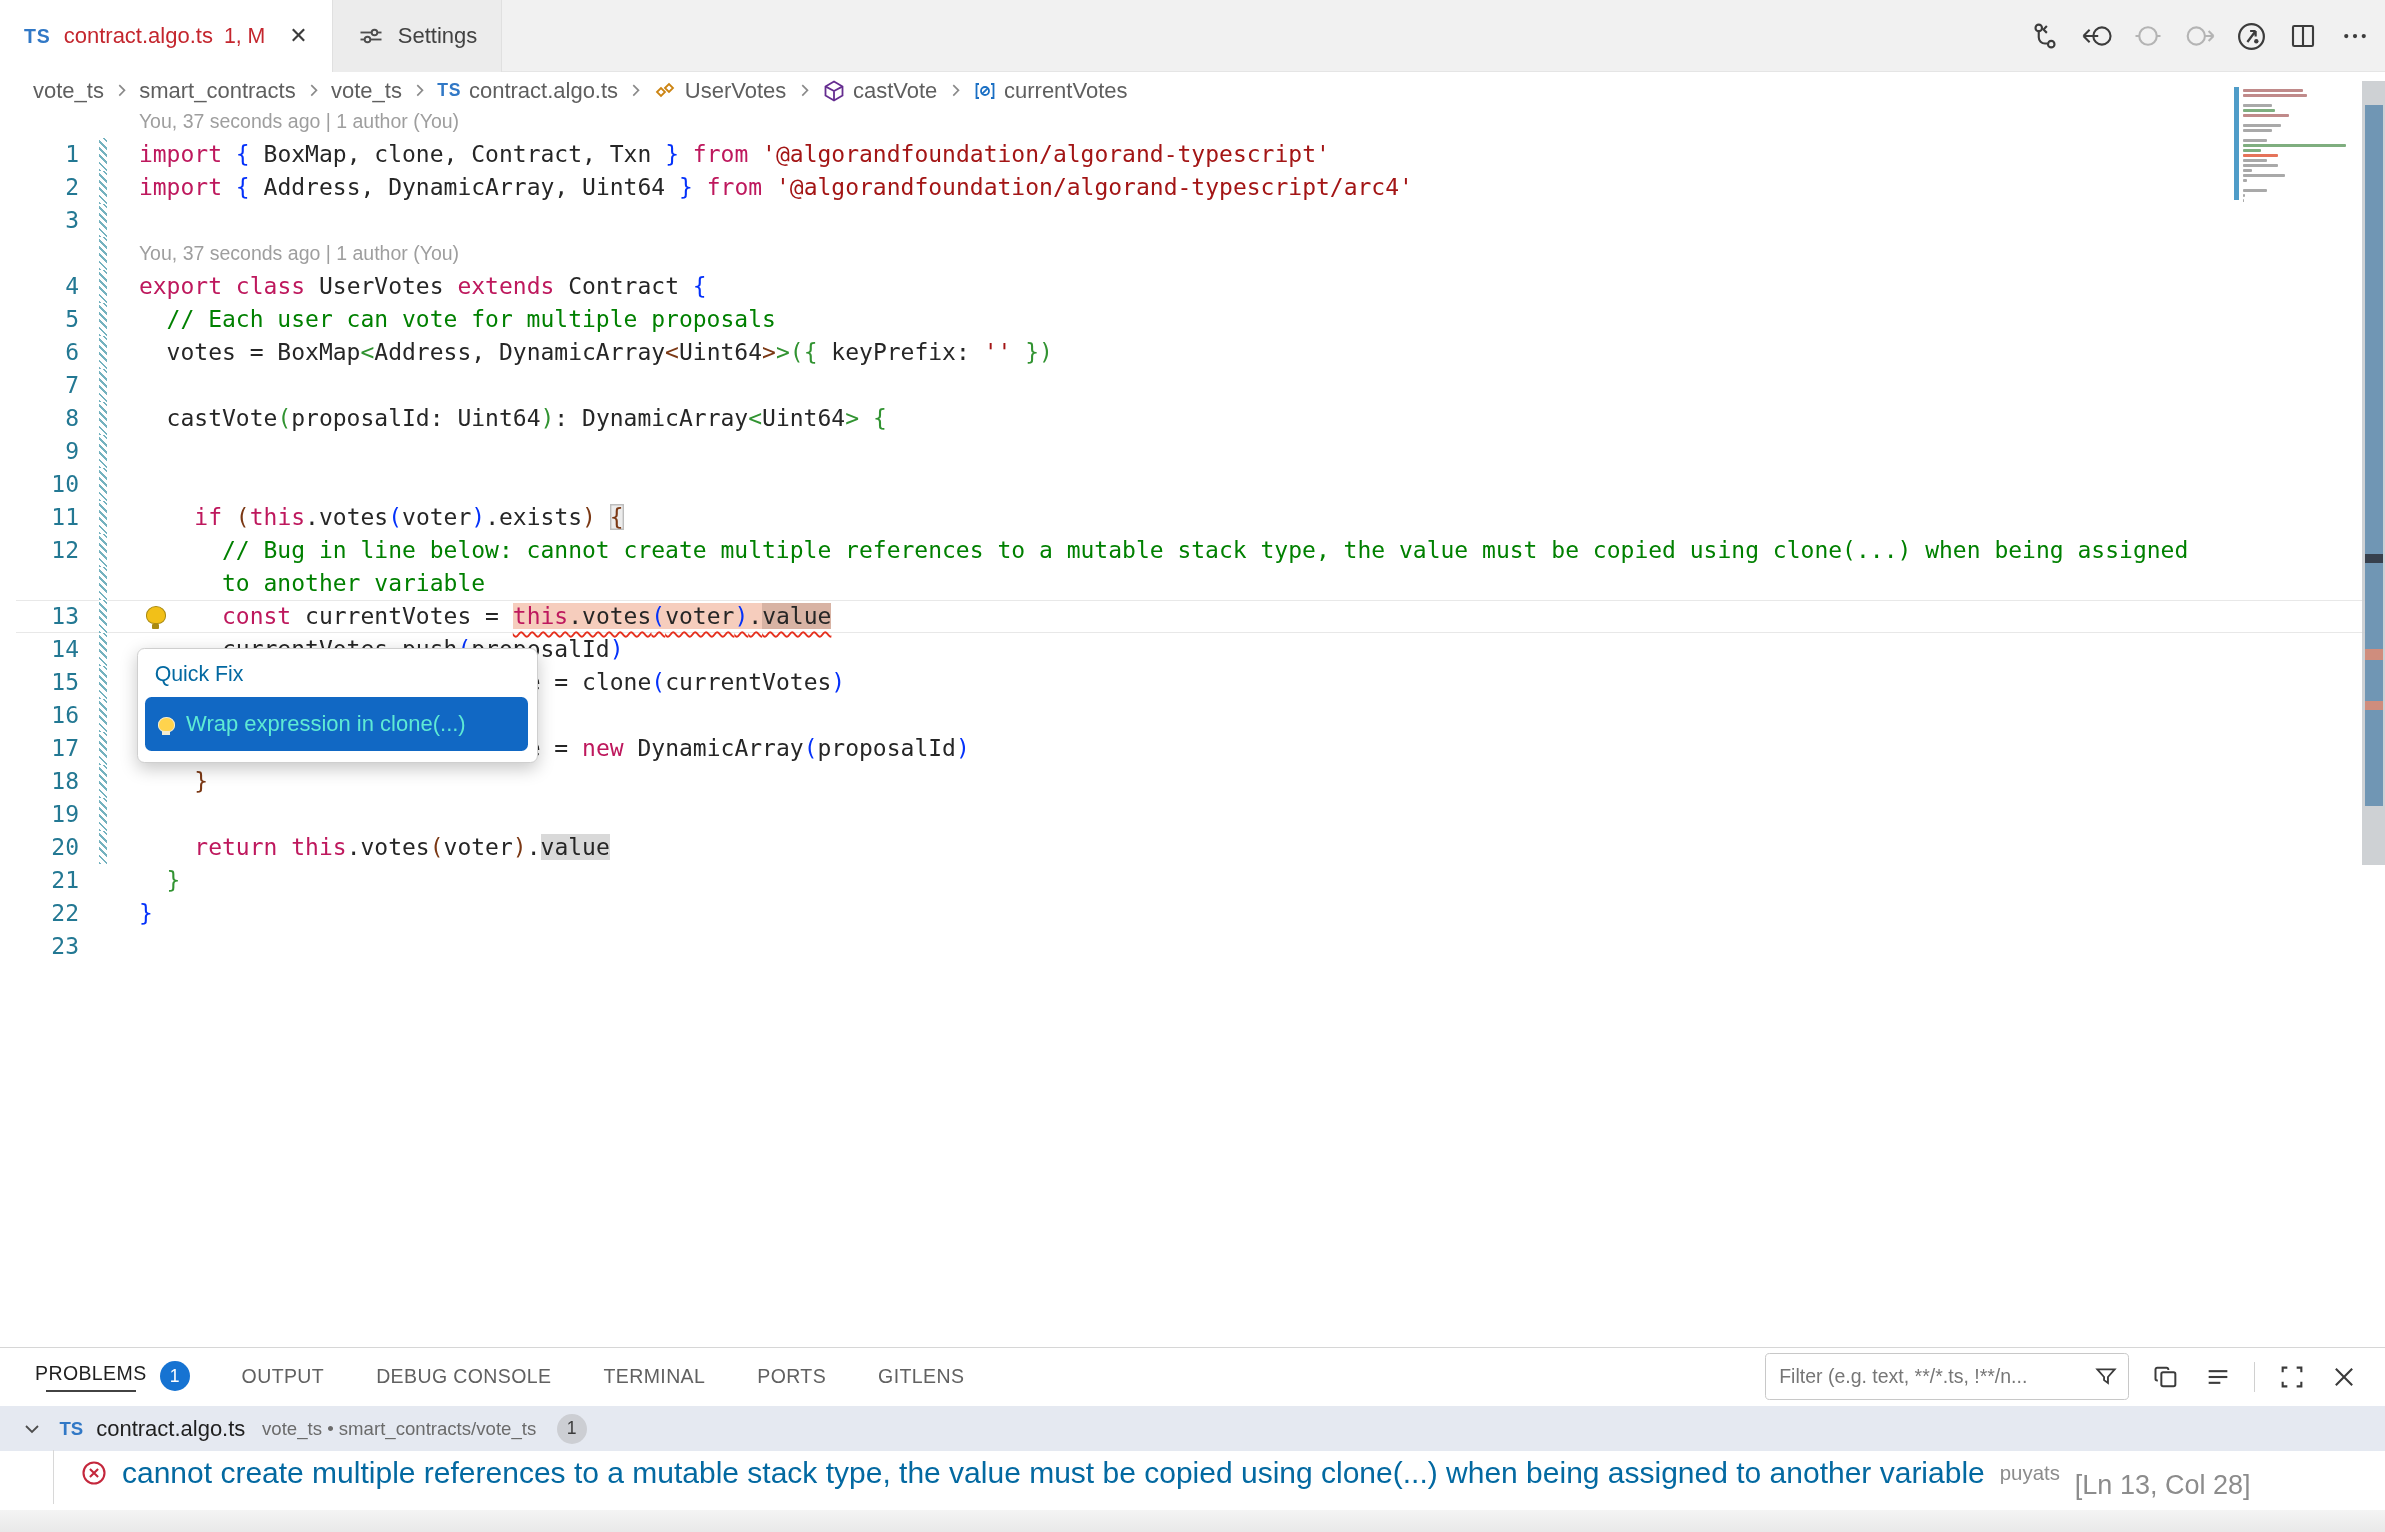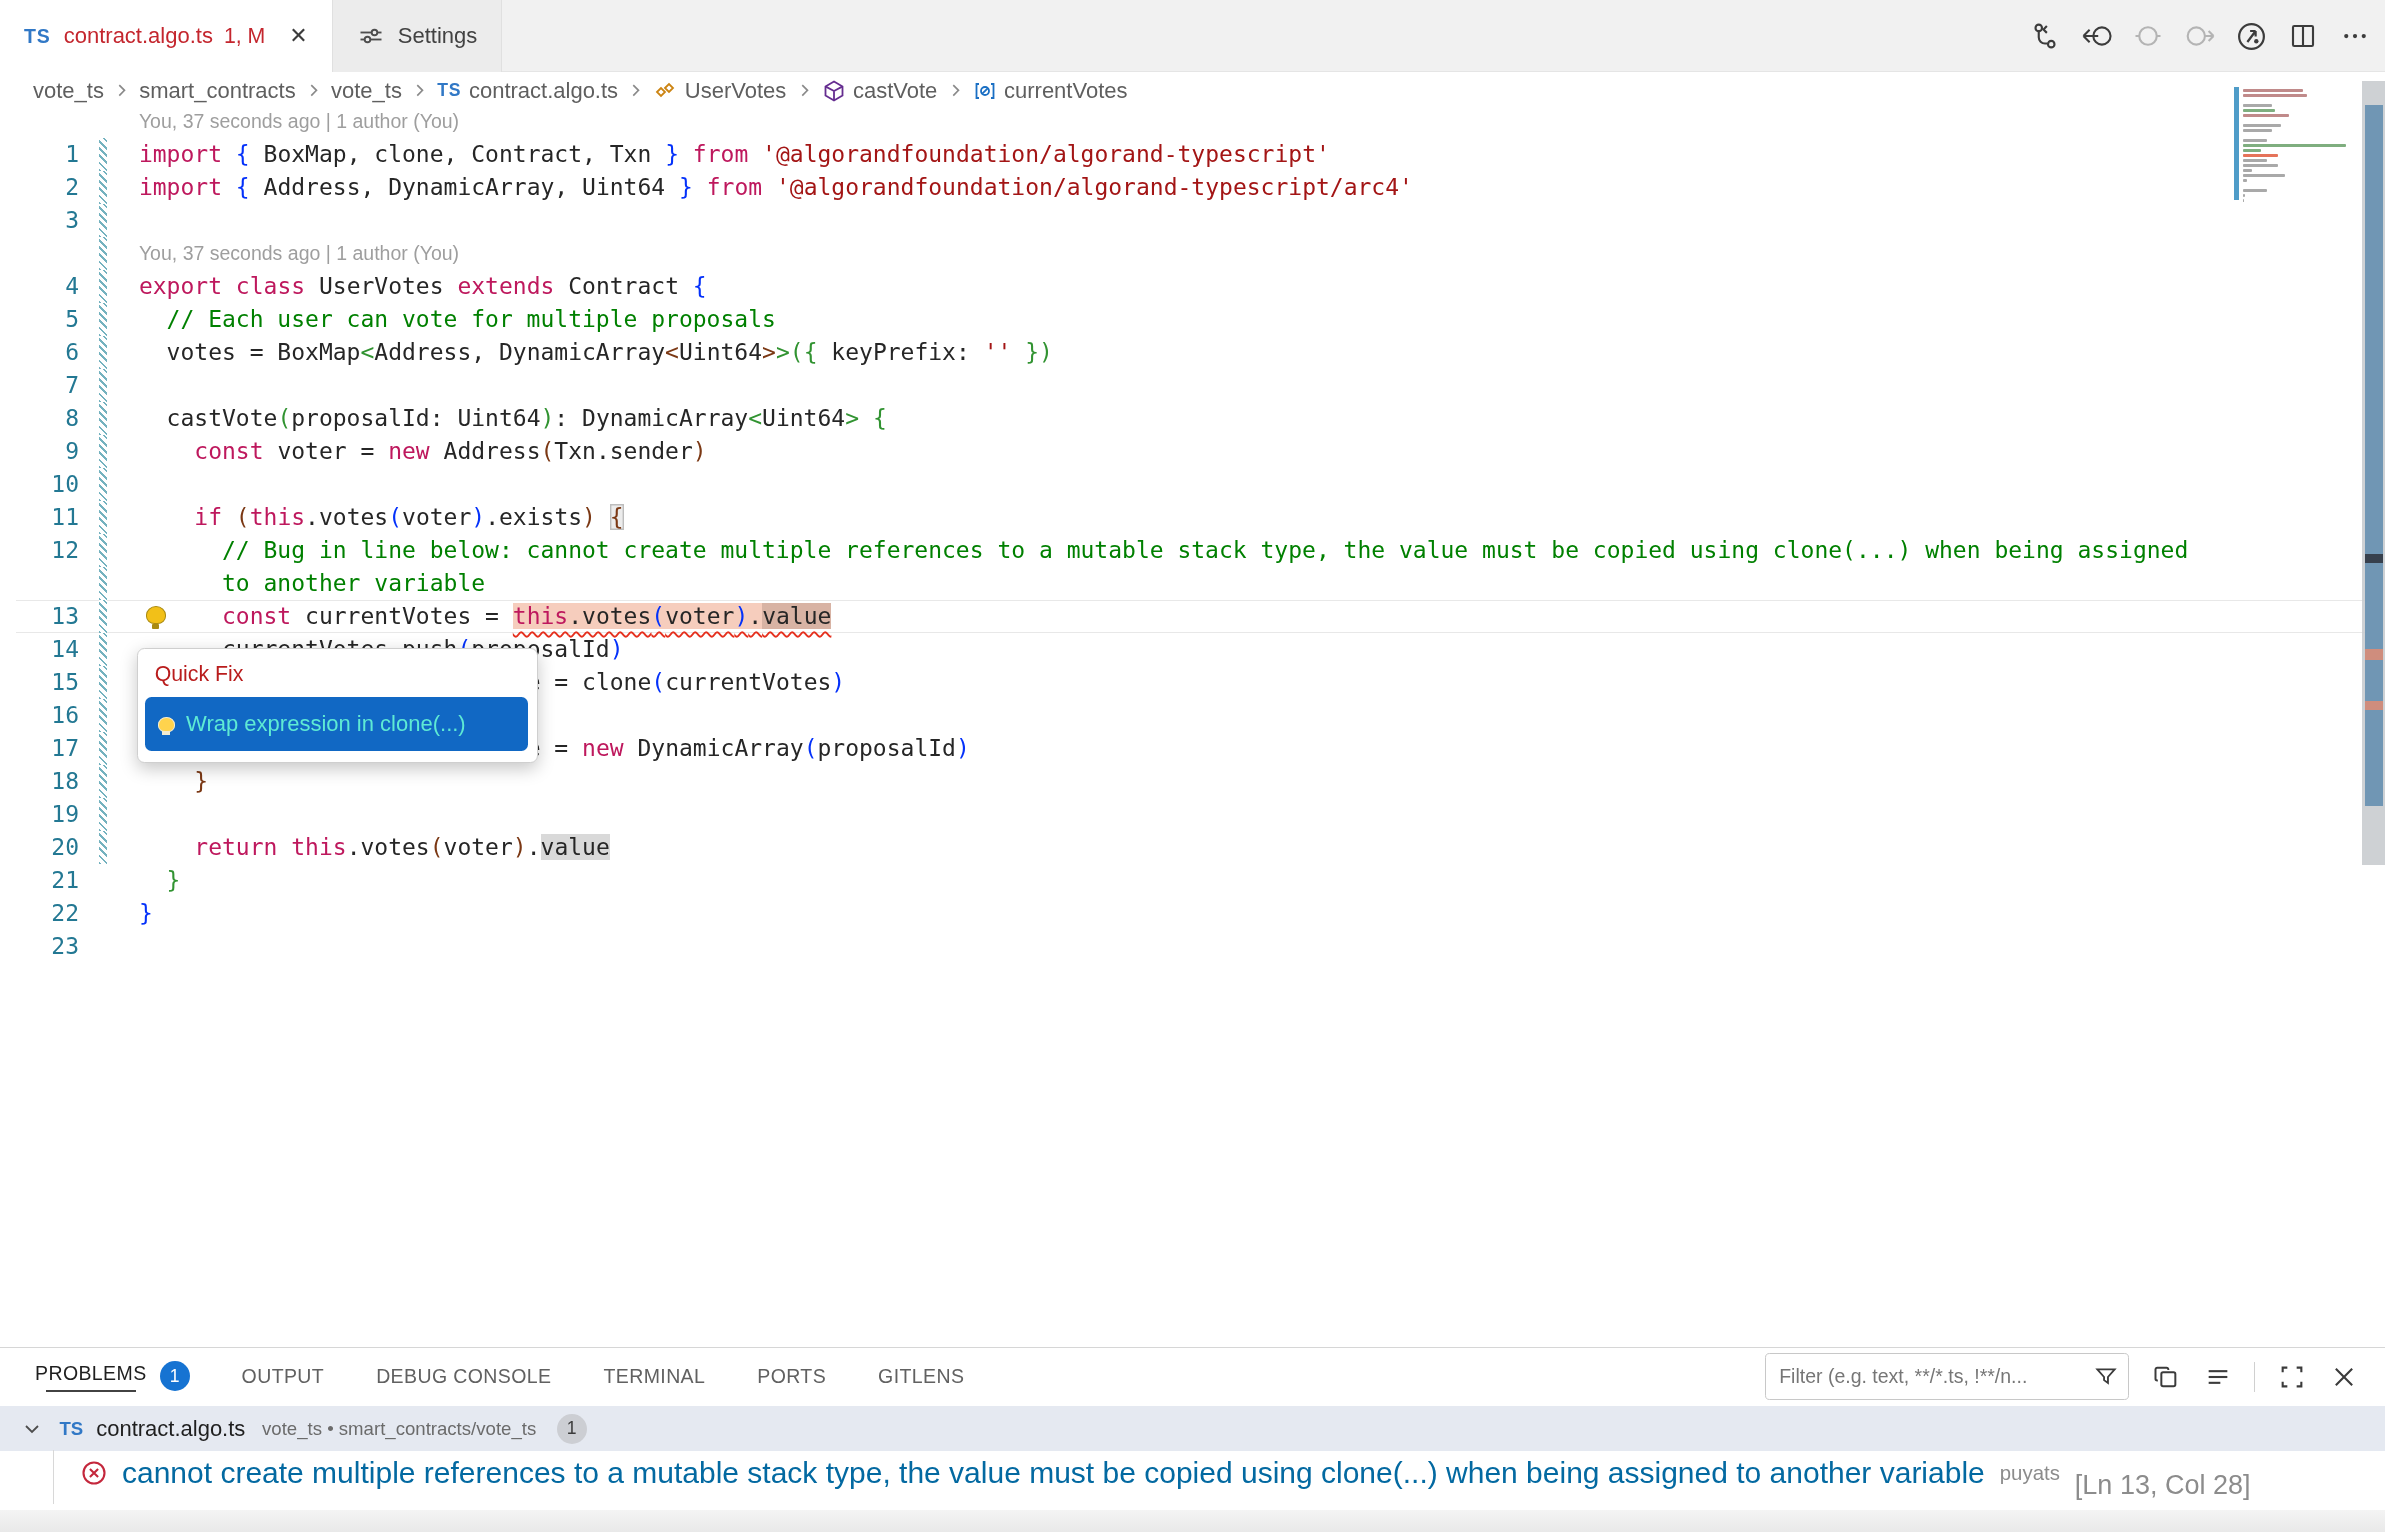--- a/index.html
+++ b/index.html
@@ -55,21 +55,21 @@
   .seg.bm  { background:#ececec; box-shadow: inset 0 0 0 1.4px #bdbdbd; }
   .gutter-bulb { position:absolute; left:130px; top:5.6px; width:20.4px; height:18.6px;
                  background:#f2c018; border:1.9px solid #a98a12; border-radius:50% 50% 42% 42%; }
   .gutter-bulb::after { content:""; position:absolute; left:4.6px; bottom:-5.6px; width:7.4px; height:4.6px;
                         background:#a98a12; border-radius:0.9px; }
 
   
   .quickfix { position:absolute; left:137px; top:539px; width:401px; height:115px;
               background:#ffffff; border:0.9px solid #cfcfcf; border-radius:7.4px;
               box-shadow:0 5.6px 16.7px rgba(0,0,0,0.22); z-index:30; }
-  .qf-title { color:#b91c1c; font-size:21.3px; padding:13px 0 0 16.7px; }
+  .qf-title { color:#0369a1; font-size:21.3px; padding:13px 0 0 16.7px; }
   .qf-item { position:absolute; left:7.4px; right:9.3px; top:48px; height:54px; background:#1168c4;
              border-radius:6.5px; display:flex; align-items:center; padding-left:13px; cursor:pointer; }
   .qf-item-label { color:#5eead4; font-size:22px; margin-left:11px; }
   .qf-bulb { width:16.7px; height:15px; background:#ffd34d; border:1.9px solid #f3ecd2;
              border-radius:50% 50% 42% 42%; position:relative; flex:none; }
   .qf-bulb::after { content:""; position:absolute; left:2.8px; bottom:-4.6px; width:7.4px; height:3.7px; background:#f3ecd2; }
 
   
   .minimap { position:absolute; left:2234px; top:-26px; width:124px; height:130px; background:#fff; z-index:20; }
   .minimap-mod { position:absolute; left:0; top:3.7px; width:4.6px; height:113px; background:#4f9cc8; }
@@ -316,21 +316,20 @@
           <span class="ctext"></span>
         </div>
         <div class="crow">
           <span class="ln">8</span>
           <span class="hatch on"></span>
           <span class="ctext"><span class="seg id">  castVote</span><span class="seg p2">(</span><span class="seg id">proposalId: Uint64</span><span class="seg p2">)</span><span class="seg id">: DynamicArray</span><span class="seg p2">&lt;</span><span class="seg id">Uint64</span><span class="seg p2">&gt;</span><span class="seg id"> </span><span class="seg p2">{</span></span>
         </div>
         <div class="crow">
           <span class="ln">9</span>
           <span class="hatch on"></span>
-          <span class="ctext"><span class="seg id">    </span><span class="seg kw">const</span><span class="seg id"> voter = </span><span class="seg kw">new</span><span class="seg id"> Address</span><span class="seg p3">(</span><span class="seg id">Txn.sender</span><span class="seg p3">)</span></span>
         </div>
         <div class="crow">
           <span class="ln">10</span>
           <span class="hatch on"></span>
           <span class="ctext"></span>
         </div>
         <div class="crow">
           <span class="ln">11</span>
           <span class="hatch on"></span>
           <span class="ctext"><span class="seg id">    </span><span class="seg kw">if</span><span class="seg id"> </span><span class="seg p3">(</span><span class="seg kw">this</span><span class="seg id">.votes</span><span class="seg p1">(</span><span class="seg id">voter</span><span class="seg p1">)</span><span class="seg id">.exists</span><span class="seg p3">)</span><span class="seg id"> </span><span class="seg p3 bm">{</span></span>

